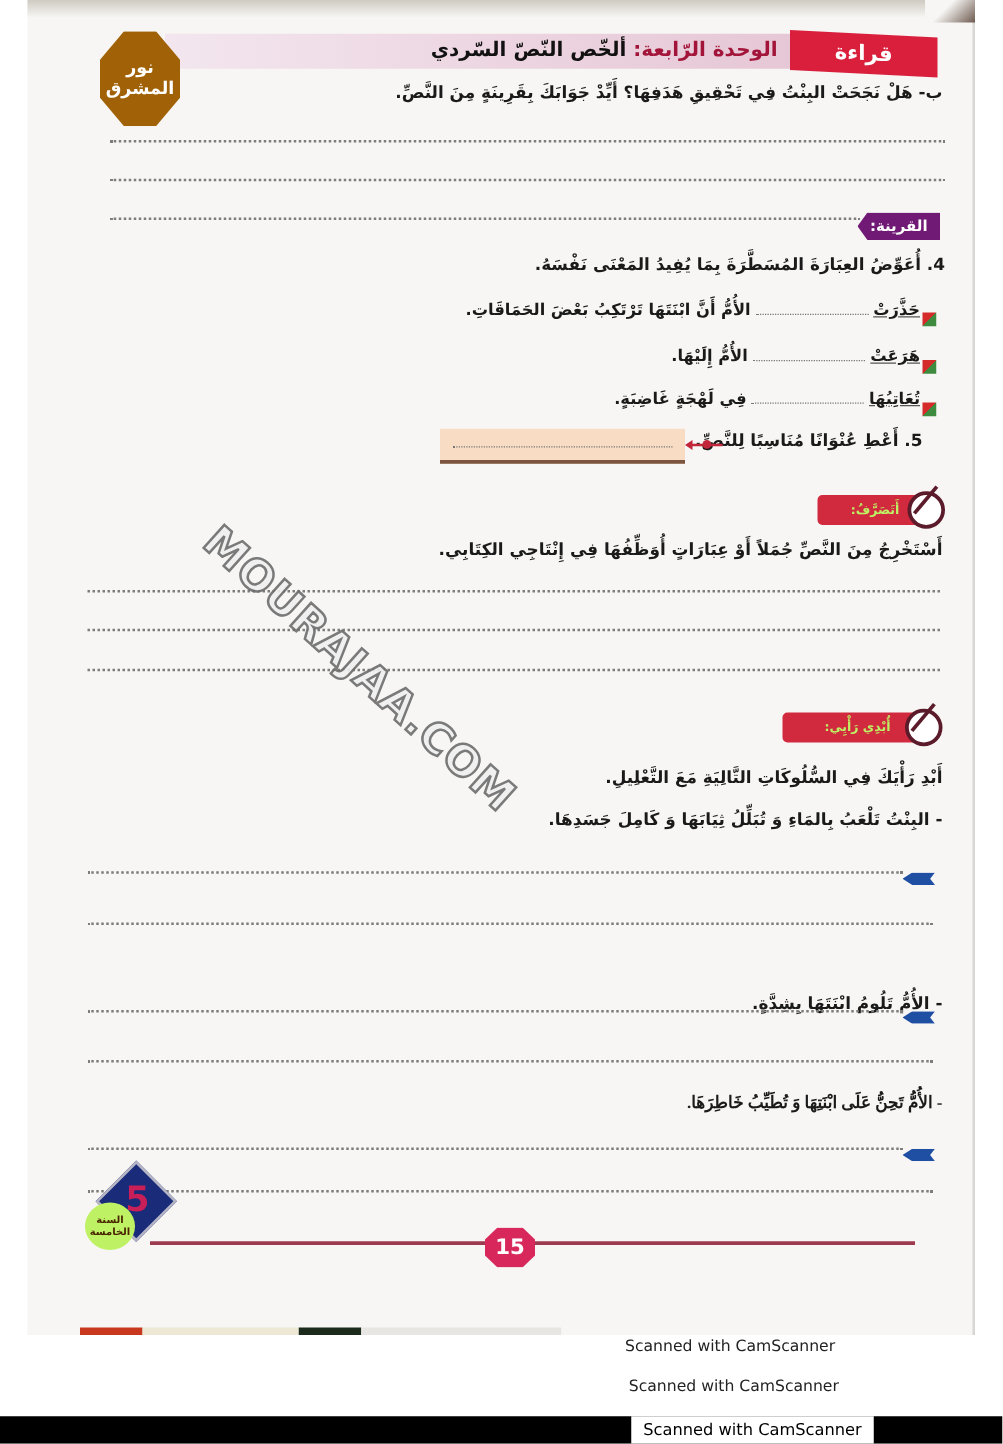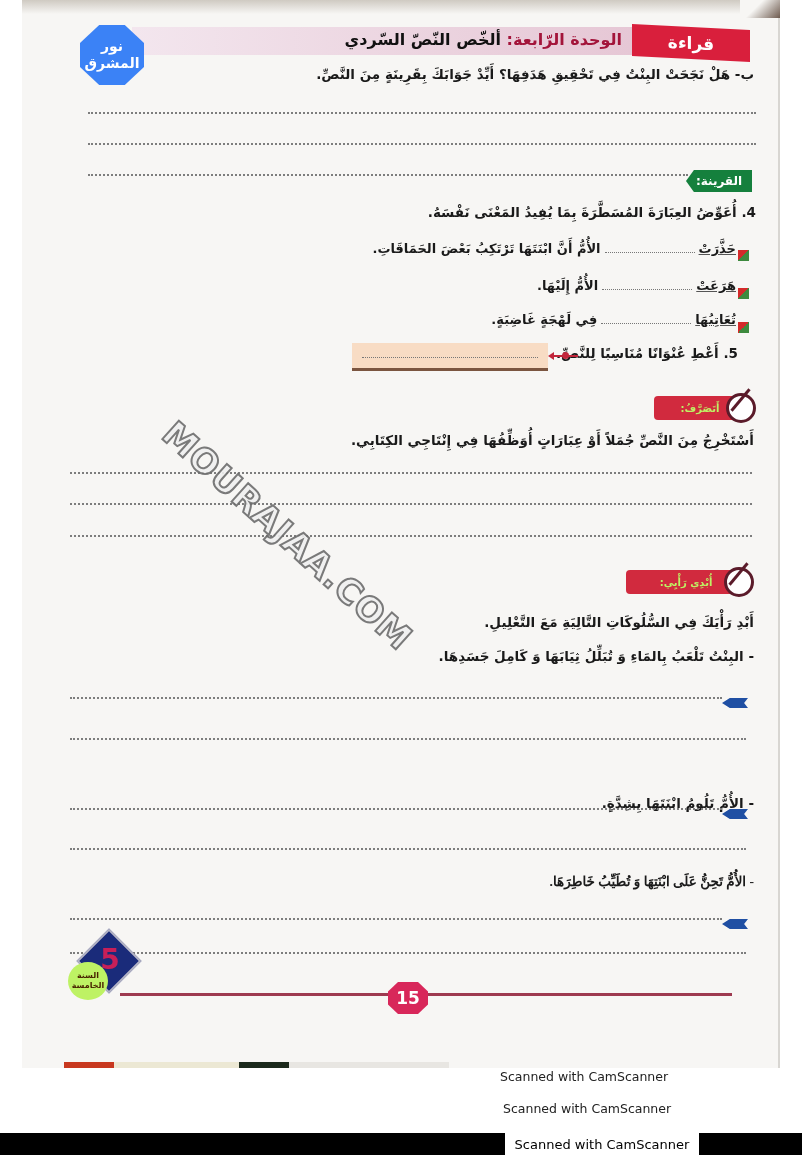--- a/index.html
+++ b/index.html
@@ -31,39 +31,39 @@
   }
   .unit-title .prefix { color: #a3143a; }
   .unit-title .name { color: #111; margin-top: 42px; }
   .reading-tab {
     position: absolute; left: 632px; top: 27px; width: 118px; height: 32px;
     background: #d91f3c; color: #fff; font-size: 17px; font-weight: bold;
     display: flex; align-items: center; justify-content: center;
     transform: skewY(3deg);
   }
   .logo-badge {
-    position: absolute; left: 80px; top: 25px; width: 64px; height: 60px;
-    background: #3b82f6; color: #fff; font-weight: bold;
+    position: absolute; left: 80px; top: 25px; width: 64px; height: 76px;
+    background: #a16207; color: #fff; font-weight: bold;
     clip-path: polygon(30% 0,70% 0,100% 30%,100% 70%,70% 100%,30% 100%,0 70%,0 30%);
     display: flex; flex-direction: column; align-items: center; justify-content: center;
     font-size: 14px; line-height: 17px; direction: rtl;
   }
   .q-text {
     position: absolute; right: 48px; font-size: 13.5px; font-weight: bold;
     direction: rtl; white-space: nowrap;
   }
 
   .dotline {
     position: absolute; height: 0;
     border-top: 2px dotted #7d7d7d;
   }
 
   .evidence-tag {
     position: absolute; left: 686px; top: 170px; width: 66px; height: 22px;
-    background: #15803d; color: #fff; font-size: 12px; font-weight: bold;
+    background: #701a75; color: #fff; font-size: 12px; font-weight: bold;
     display: flex; align-items: center; justify-content: center; direction: rtl;
     clip-path: polygon(12% 0, 100% 0, 100% 100%, 12% 100%, 0 50%);
   }
 
   .bullet {
     position: absolute; width: 11px; height: 11px;
     background: linear-gradient(135deg, #d42a2a 50%, #3e8a3e 50%);
   }
   .item-row {
     position: absolute; right: 66px; font-size: 13px; font-weight: bold;

